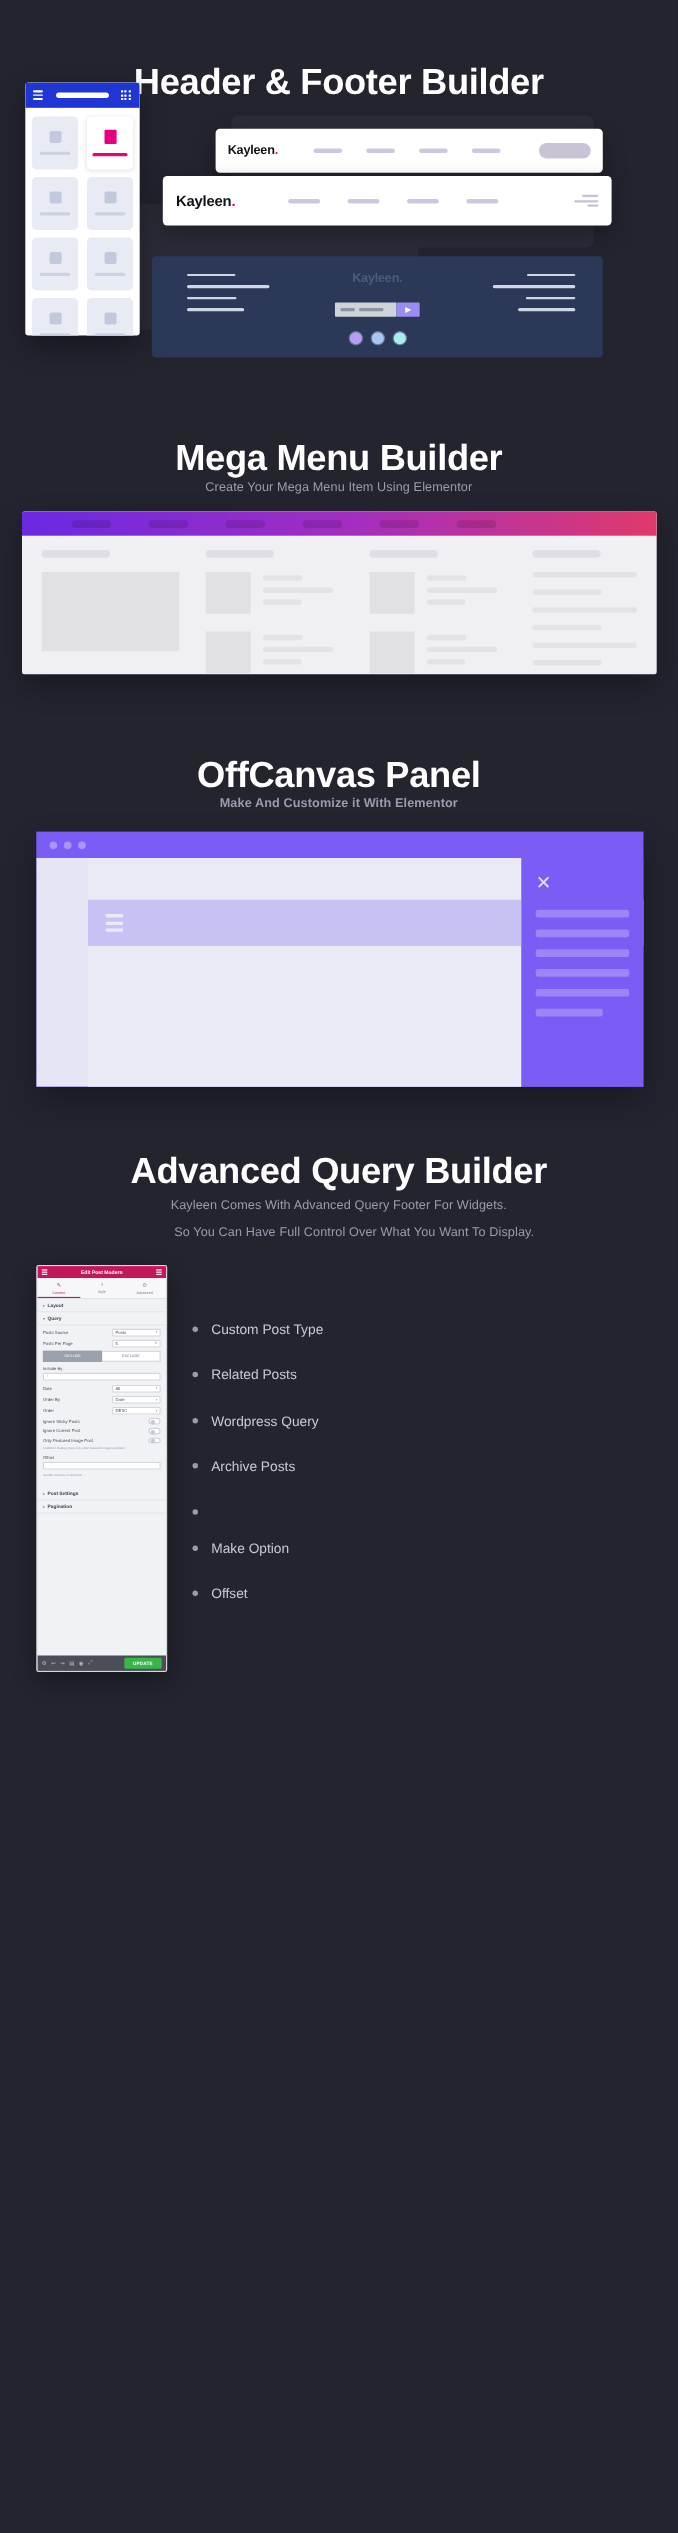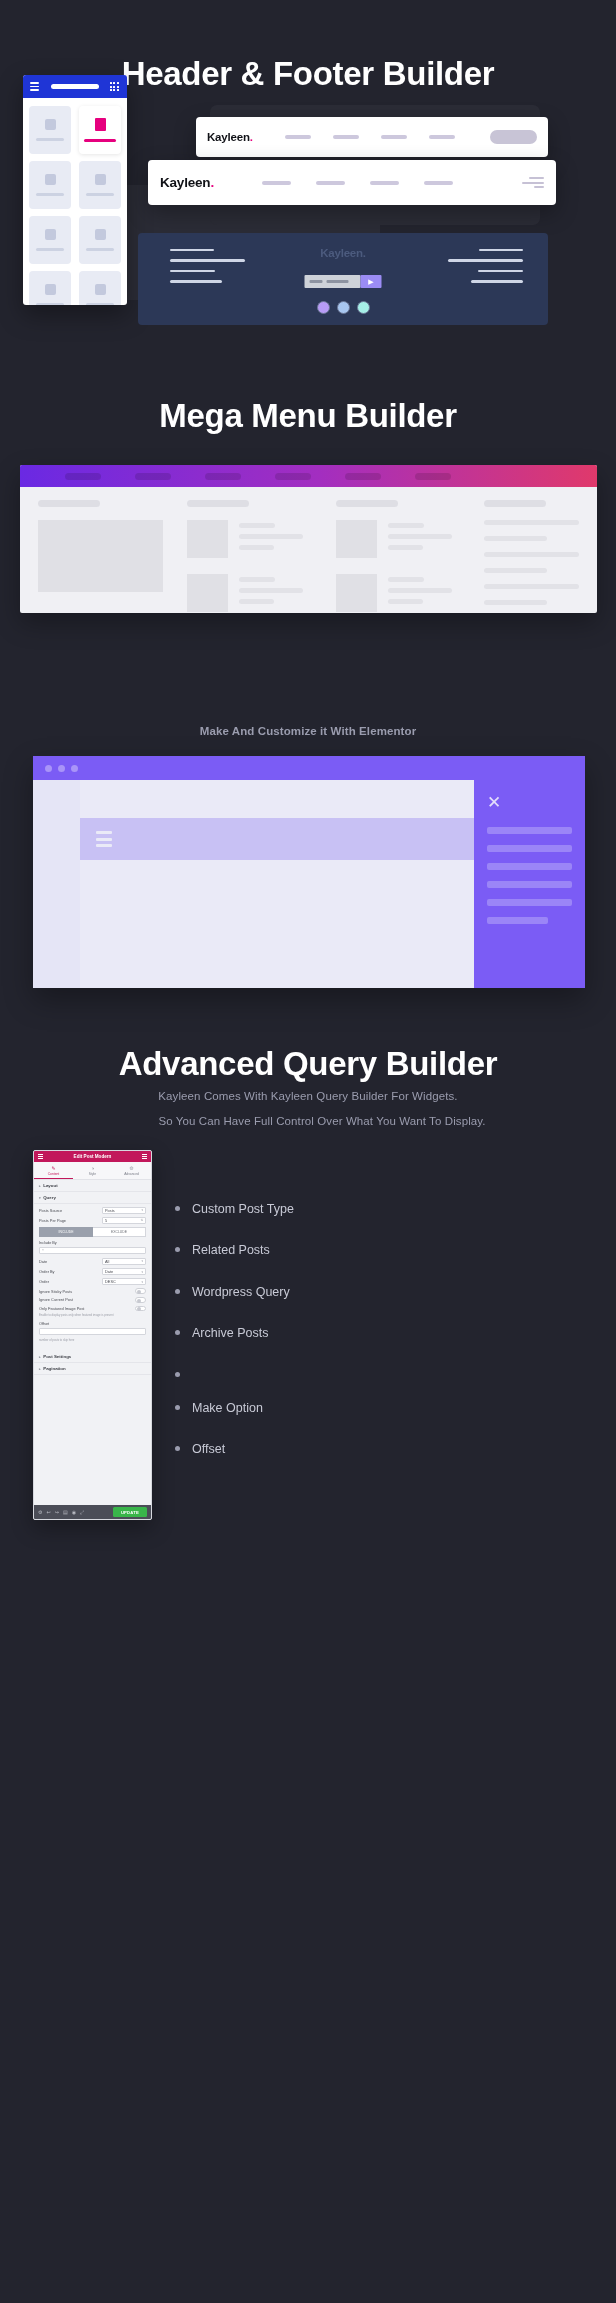--- a/index.html
+++ b/index.html
@@ -373,20 +373,21 @@
       <div id="ft-social">
         <span style="background:#b79cf5"></span>
         <span style="background:#a8c6f0"></span>
         <span style="background:#a6efe8"></span>
       </div>
     </div>
   </section>
 
   <section id="sec-mm">
     <h2 id="mm-title" class="sec-title">Mega Menu Builder</h2>
+    <p id="mm-sub" class="sec-sub">Create Your Mega Menu Item Using Elementor</p>
 
     <div id="mm-shot">
       <div id="mm-nav">
         <span></span>
         <span></span>
         <span></span>
         <span></span>
         <span></span>
         <span></span>
       </div>
@@ -445,20 +446,21 @@
             <i></i>
             <i></i>
 
           </div>
         </div>
       </div>
     </div>
   </section>
 
   <section id="sec-oc">
+    <h2 id="oc-title" class="sec-title">OffCanvas Panel</h2>
     <p id="oc-sub" class="sec-sub">Make And Customize it With Elementor</p>
 
     <div id="oc-shot">
       <div id="oc-topbar">
         <span></span>
         <span></span>
         <span></span>
       </div>
       <div id="oc-canvas">
         <div id="oc-inner"></div>
@@ -477,21 +479,21 @@
         <i class="pl"></i>
         <i class="pl"></i>
         <i class="pl"></i>
         <i class="pl"></i>
       </div>
     </div>
   </section>
 
   <section id="sec-qb">
     <h2 id="qb-title" class="sec-title">Advanced Query Builder</h2>
-    <p id="qb-l1" class="sec-sub">Kayleen Comes With Kayleen Query Builder For Widgets.</p>
+    <p id="qb-l1" class="sec-sub">Kayleen Comes With Advanced Query Footer For Widgets.</p>
     <p id="qb-l2" class="sec-sub">So You Can Have Full Control Over What You Want To Display.</p>
 
     <div id="qb-panel">
       <div id="qb-top">
         <span class="sq3">
             <i></i>
             <i></i>
             <i></i>
           </span>
         <span>Edit Post Modern</span>

